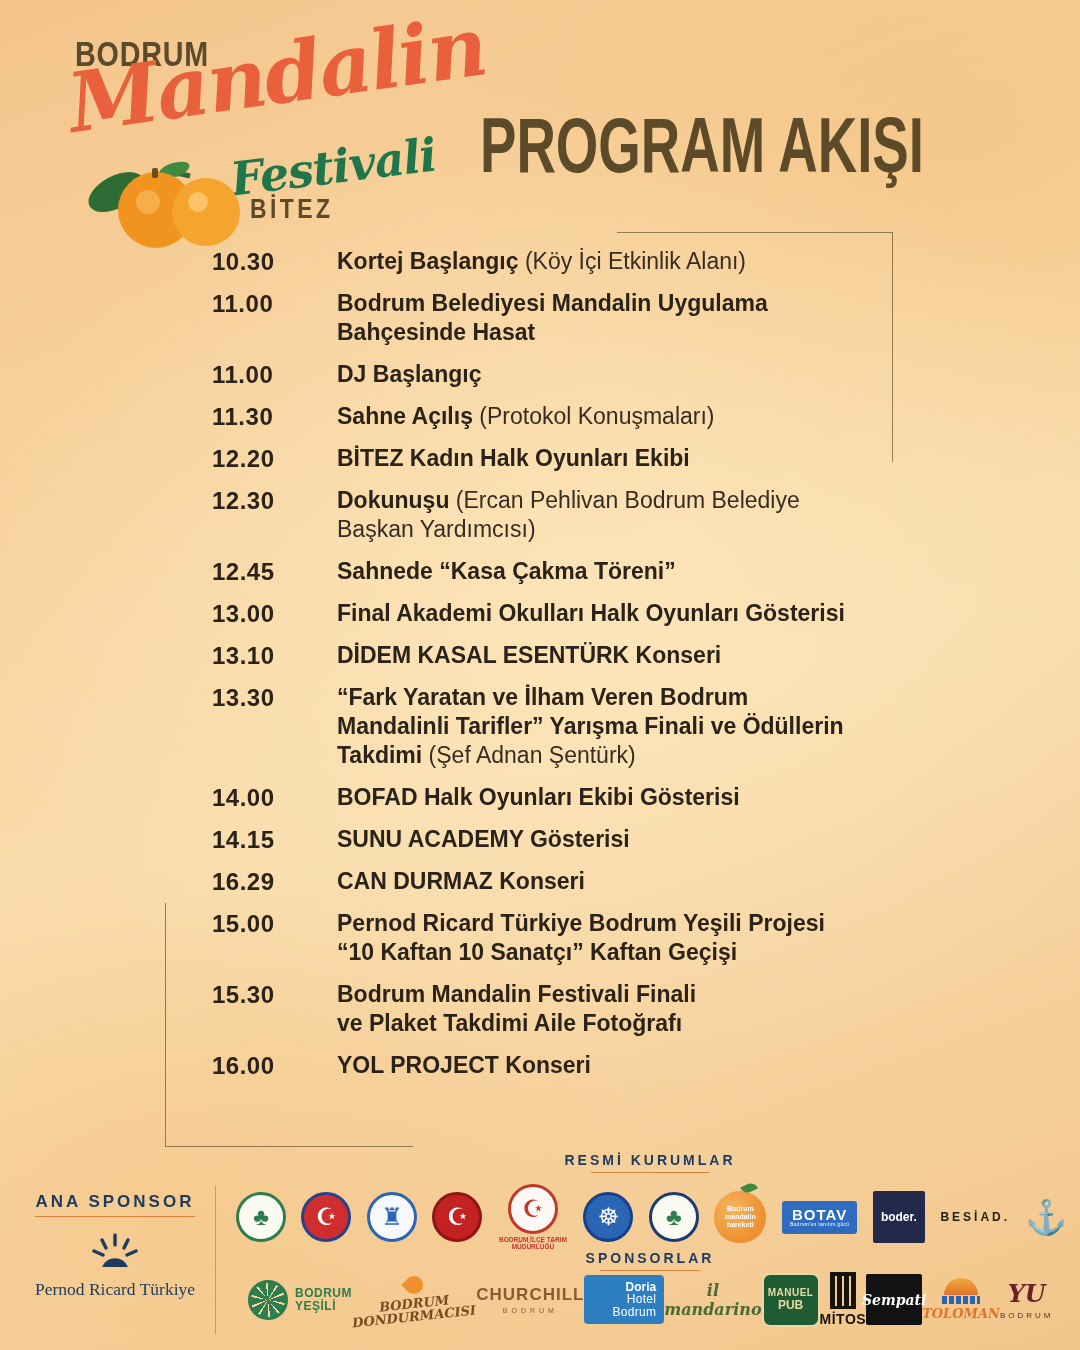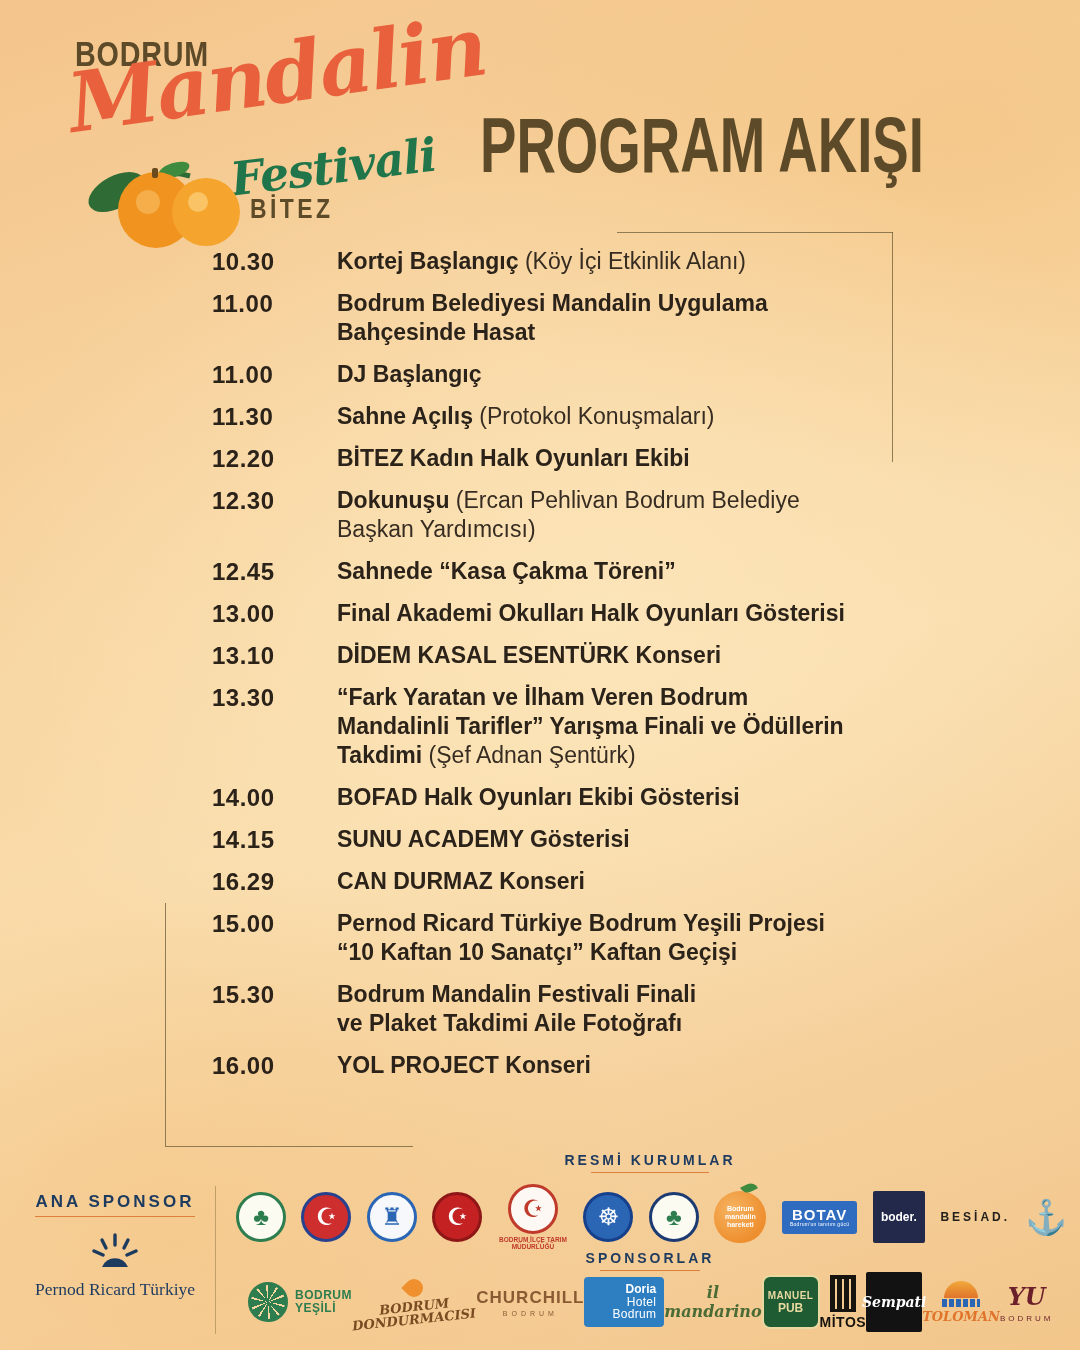--- a/index.html
+++ b/index.html
@@ -87,21 +87,21 @@
   .style-bluerect .lbl{font-size:12px; font-weight:700; letter-spacing:0;}
   .style-bluerect .sub{font-size:12px;margin-left:20px;}
   .style-script .lbl{font-family:"DejaVu Serif", serif; font-style:italic; font-weight:700; font-size:16px; color:var(--fg);}
   .style-greensquare .badge-square{border-radius:8px; border:2px solid #e8d9a0; width:54px; height:50px;}
   .style-greensquare .lbl{font-size:10px; letter-spacing:.5px;}
   .style-greensquare .sub{font-size:12px; font-weight:700;}
   .style-column .col-icon{width:26px; height:30px; background:
      linear-gradient(90deg,#17140f 0 5px, transparent 5px 7px, #17140f 7px 12px, transparent 12px 14px, #17140f 14px 19px, transparent 19px 21px, #17140f 21px 26px);
      border-top:4px solid #17140f; border-bottom:3px solid #17140f; margin-bottom:2px;}
   .style-column .lbl{font-size:14px; font-weight:700; color:var(--fg); letter-spacing:.5px;}
-  .style-blacksquare .badge-square{width:56px; height:60px;}
+  .style-blacksquare .badge-square{width:56px; height:51px;}
   .style-blacksquare .lbl{font-family:"DejaVu Serif", serif; font-style:italic; font-size:14px;}
   .style-sunwave .sun-icon{width:34px; height:17px; border-radius:34px 34px 0 0;
      background:linear-gradient(#f2a93b,#e0742a); position:relative; margin-bottom:1px;}
   .style-sunwave .wave{width:38px; height:8px; background:repeating-linear-gradient(90deg,#2b66b5 0 5px, transparent 5px 7px); margin-bottom:2px;}
   .style-sunwave .lbl{font-family:"DejaVu Serif", serif; font-style:italic; font-weight:700; font-size:13px; color:var(--fg);}
   .style-monogram .lbl{font-family:"DejaVu Serif", serif; font-style:italic; font-weight:700; font-size:24px; color:var(--fg); line-height:30px;}
   .style-monogram .sub{font-size:8px; letter-spacing:3px; color:var(--fg); margin-top:2px;}
 </style>
 </head>
 <body>

